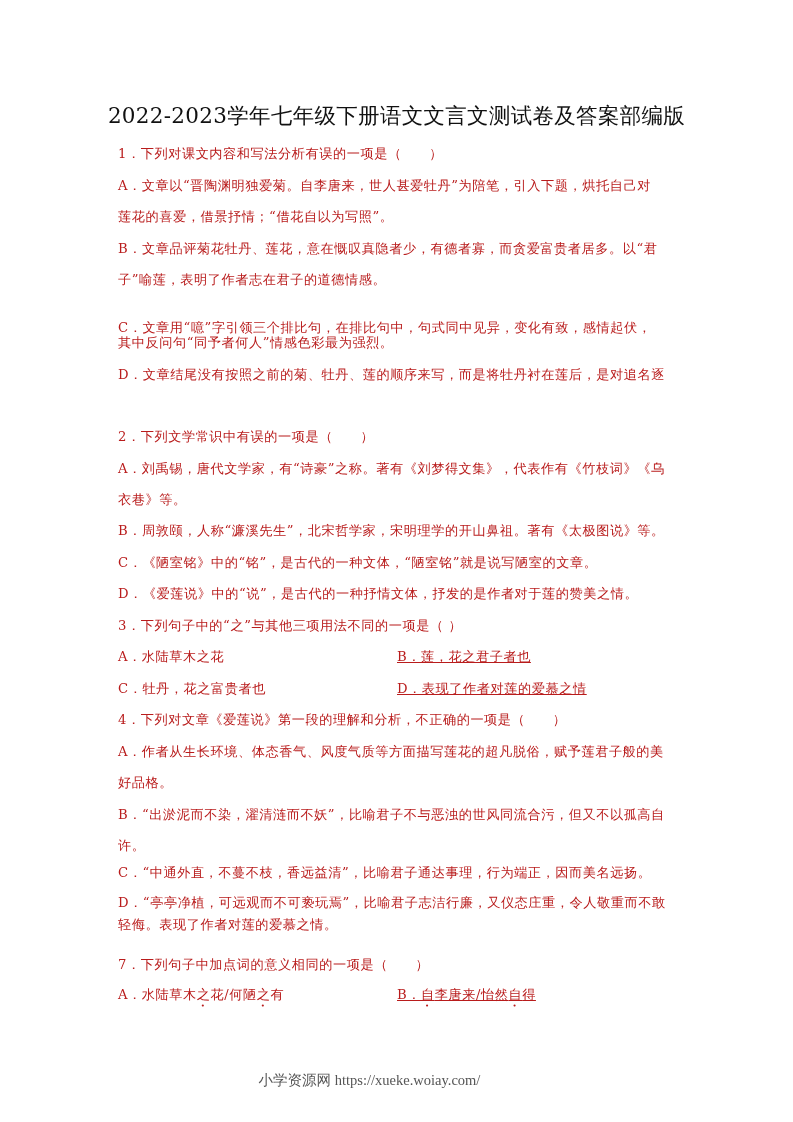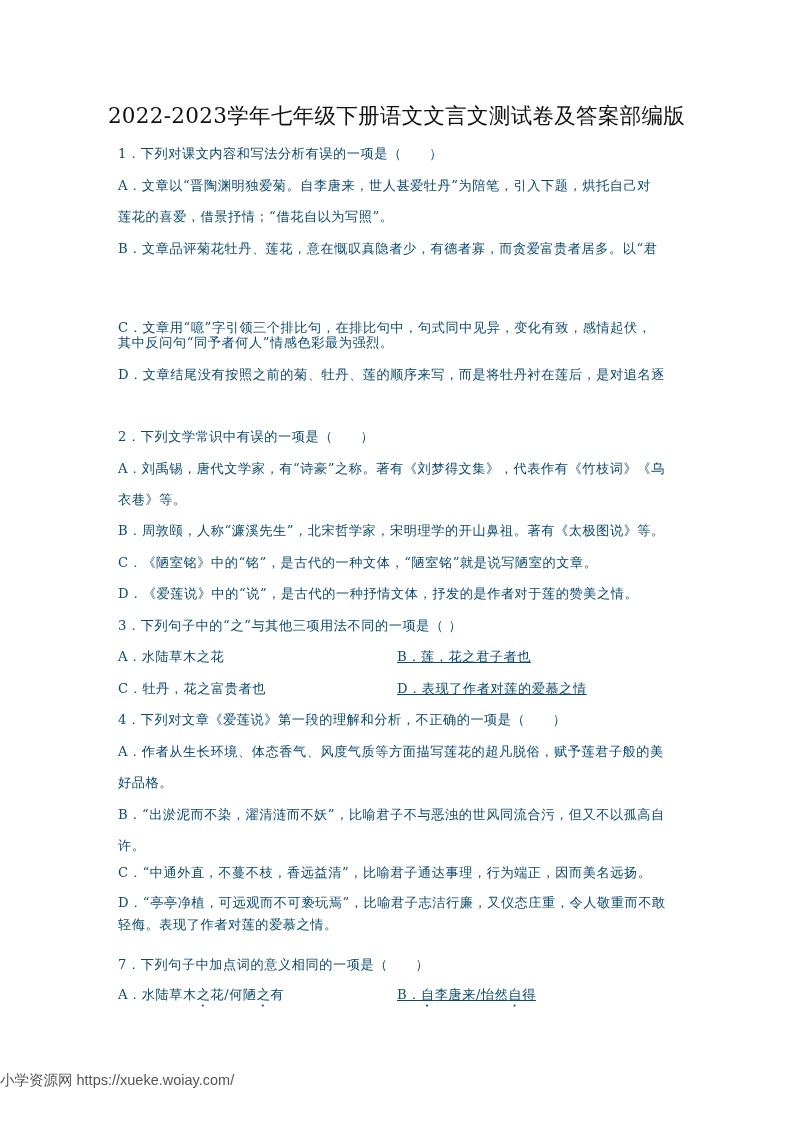--- a/index.html
+++ b/index.html
@@ -1,36 +1,37 @@
 <!DOCTYPE html>
 <html><head>
   <meta charset="utf-8">
   <style>
     html, body { margin: 0; padding: 0; background: #ffffff; }
     body { width: 793px; height: 1122px; position: relative; overflow: hidden;
       font-family: "DejaVu Serif", "Liberation Serif", serif; color: #1a1a1a; }
     .page { position: absolute; left: 0; top: 0; width: 793px; height: 1122px; }
     .title { position: absolute; top: 101px; left: 0; width: 793px; text-align: center;
       font-size: 21.5px; letter-spacing: 0.3px; color: #111; white-space: nowrap; }
-    .line { position: absolute; left: 118px; font-size: 13.2px; white-space: nowrap; color: #0c4a6e; letter-spacing: 0.55px; }
+    .line { position: absolute; left: 118px; font-size: 13.2px; white-space: nowrap; color: #b91c1c; letter-spacing: 0.55px; }
     .col-b { left: 397px; text-decoration: underline; }
     .dot { text-emphasis: dot; -webkit-text-emphasis: dot; text-emphasis-position: under right; -webkit-text-emphasis-position: under; }
-    .footer { position: absolute; top: 1071px; left: 0; width: 739px; text-align: left;
-      font-family: Liberation Sans, sans-serif; font-size: 14.5px; color: #555; }
+    .footer { position: absolute; top: 1071px; left: 0; width: 739px; text-align: center;
+      font-family: Liberation Serif, serif; font-size: 14.5px; color: #555; }
   </style>
 </head>
 <body>
 
 <div class="page">
   <div class="title">2022-2023学年七年级下册语文文言文测试卷及答案部编版</div>
 
   <div class="line" style="top:145px">1．下列对课文内容和写法分析有误的一项是（　　）</div>
   <div class="line" style="top:177px">A．文章以“晋陶渊明独爱菊。自李唐来，世人甚爱牡丹”为陪笔，引入下题，烘托自己对</div>
   <div class="line" style="top:208px">莲花的喜爱，借景抒情；“借花自以为写照”。</div>
   <div class="line" style="top:240px">B．文章品评菊花牡丹、莲花，意在慨叹真隐者少，有德者寡，而贪爱富贵者居多。以“君</div>
+  <div class="line" style="top:271px">子”喻莲，表明了作者志在君子的道德情感。</div>
   <div class="line" style="top:319px">C．文章用“噫”字引领三个排比句，在排比句中，句式同中见异，变化有致，感情起伏，</div>
   <div class="line" style="top:334px">其中反问句“同予者何人”情感色彩最为强烈。</div>
   <div class="line" style="top:366px">D．文章结尾没有按照之前的菊、牡丹、莲的顺序来写，而是将牡丹衬在莲后，是对追名逐</div>
 
   <div class="line" style="top:428px">2．下列文学常识中有误的一项是（　　）</div>
   <div class="line" style="top:460px">A．刘禹锡，唐代文学家，有“诗豪”之称。著有《刘梦得文集》，代表作有《竹枝词》《乌</div>
   <div class="line" style="top:491px">衣巷》等。</div>
   <div class="line" style="top:522px">B．周敦颐，人称“濂溪先生”，北宋哲学家，宋明理学的开山鼻祖。著有《太极图说》等。</div>
   <div class="line" style="top:554px">C．《陋室铭》中的“铭”，是古代的一种文体，“陋室铭”就是说写陋室的文章。</div>
   <div class="line" style="top:585px">D．《爱莲说》中的“说”，是古代的一种抒情文体，抒发的是作者对于莲的赞美之情。</div>

